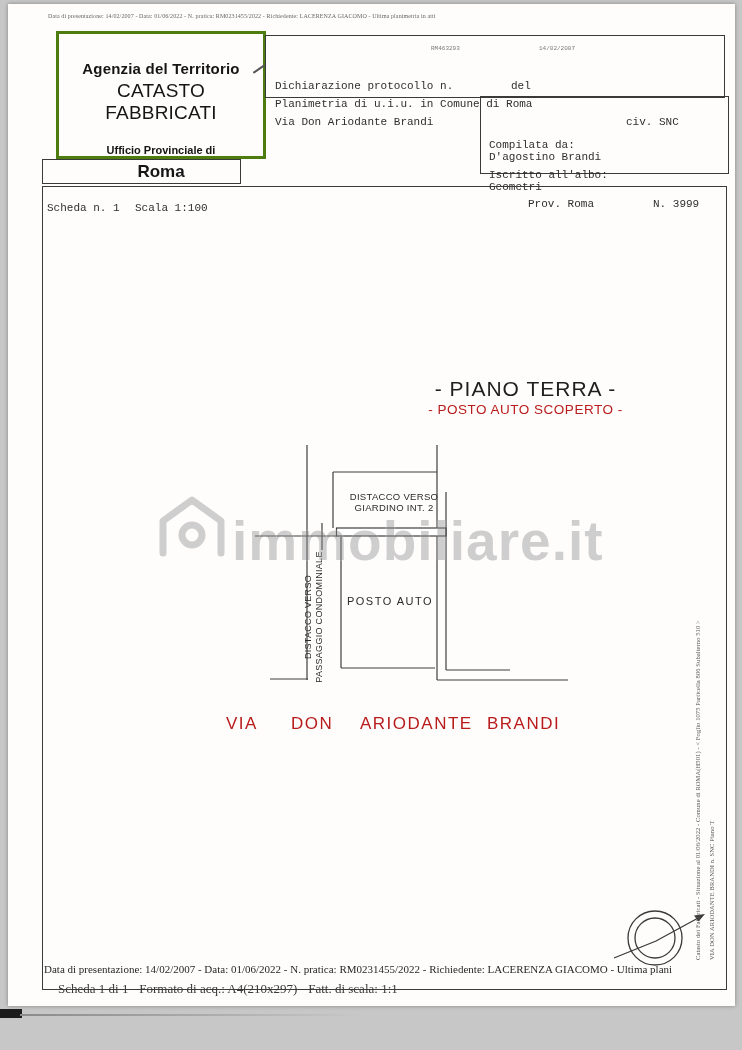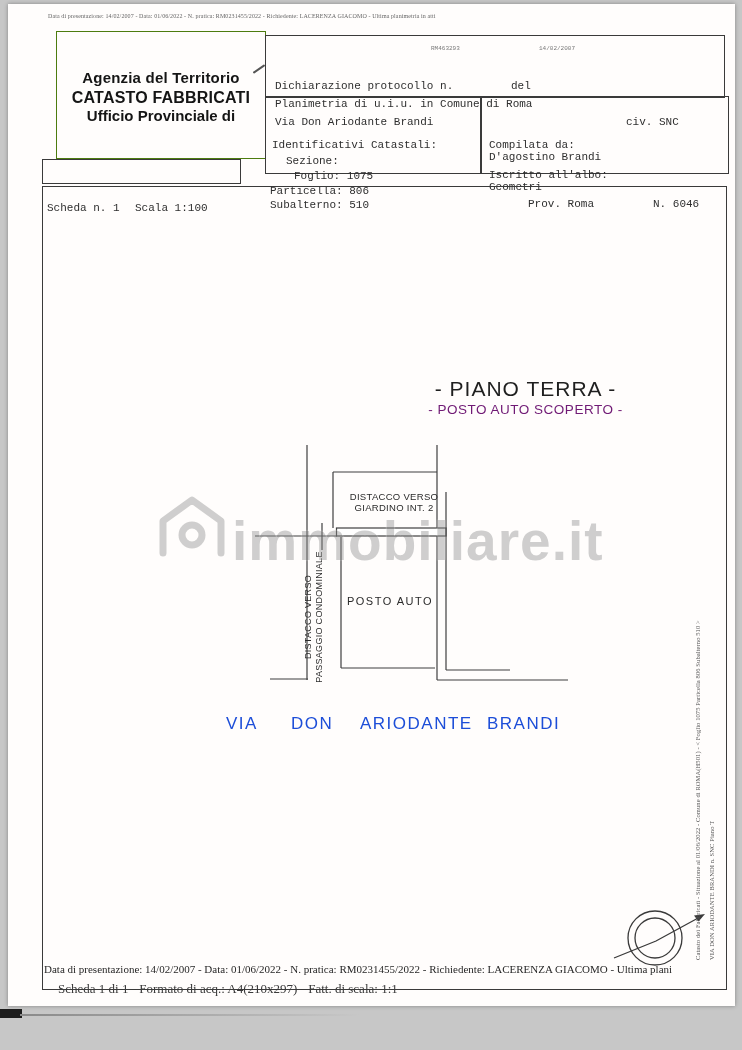--- a/index.html
+++ b/index.html
@@ -16,58 +16,58 @@
   .mono{font-family:"Liberation Mono","DejaVu Sans Mono",monospace;font-size:11px;color:#2e2e2e;white-space:nowrap;margin-top:38px;}
   .mono-sm{font-family:"Liberation Mono","DejaVu Sans Mono",monospace;font-size:6px;color:#7a7a7a;filter:blur(.3px);white-space:nowrap;}
   .box{position:absolute;border:1.5px solid #3a3a3a;background:transparent;}
   .microtext{
     position:absolute;left:40px;top:9px;width:440px;
     font-family:"Liberation Serif",serif;font-size:6px;color:#666;
     white-space:nowrap;overflow:hidden;filter:blur(.35px);letter-spacing:.1px;
   }
   .agency{
     position:absolute;left:48px;top:27px;width:210px;height:128px;
-    border:1px solid #4d7c0f;text-align:center;color:#151515;
-    padding-top:37px;box-sizing:border-box;
+    border:3px solid #4d7c0f;text-align:center;color:#151515;
+    padding-top:26px;box-sizing:border-box;
   }
   .agency .l1{font-size:15px;font-weight:bold;letter-spacing:.2px;}
-  .agency .l2{font-size:16px;font-weight:bold;margin-top:3px;letter-spacing:.2px;}
-  .agency .l3{font-size:15px;font-weight:bold;margin-top:0;}
+  .agency .l2{font-size:19px;font-weight:normal;margin-top:3px;letter-spacing:.2px;}
+  .agency .l3{font-size:11px;font-weight:bold;margin-top:20px;}
   .agency .l4{font-size:17px;font-weight:bold;margin-top:6px;}
   .pen-tick{
     position:absolute;left:244px;top:64px;width:14px;height:2px;background:#555;
     transform:rotate(-35deg);border-radius:2px;
   }
   .plan-border{
     position:absolute;left:42px;top:186px;width:685px;height:804px;
     border:1.5px solid #3a3a3a;box-sizing:border-box;
   }
   .plan-title{
     position:absolute;left:423px;top:377px;width:205px;text-align:center;
     font-size:21px;color:#1f1f1f;letter-spacing:1px;white-space:nowrap;
   }
   .plan-subtitle{
     position:absolute;left:408px;top:402px;width:235px;text-align:center;
-    font-size:13.5px;color:#701a75;letter-spacing:.5px;white-space:nowrap;
+    font-size:13.5px;color:#b91c1c;letter-spacing:.5px;white-space:nowrap;
   }
   .lbl{color:#2a2a2a;}
   .lbl-giardino{
     position:absolute;left:334px;top:491px;width:120px;text-align:center;
     font-size:9.5px;line-height:11px;letter-spacing:.3px;
   }
   .lbl-posto{
     position:absolute;left:330px;top:595px;width:120px;text-align:center;
     font-size:11px;letter-spacing:1.5px;white-space:nowrap;
   }
   .lbl-passaggio{
     position:absolute;left:303px;top:686px;width:138px;
     transform:rotate(-90deg);transform-origin:0 0;
     text-align:center;font-size:9px;line-height:11px;letter-spacing:.3px;white-space:nowrap;
   }
-  .street{position:absolute;top:714px;font-size:17px;color:#1d4ed8;letter-spacing:1.5px;white-space:nowrap;}
+  .street{position:absolute;top:714px;font-size:17px;color:#b91c1c;letter-spacing:1.5px;white-space:nowrap;}
   .rot-margin{
     position:absolute;transform:rotate(-90deg);transform-origin:0 0;
     font-family:"Liberation Serif",serif;font-size:6.5px;color:#555;
     white-space:nowrap;letter-spacing:.1px;
   }
   .footer1{
     position:absolute;left:44px;top:963px;width:690px;
     font-family:"Liberation Serif",serif;font-size:11px;color:#272727;
     white-space:nowrap;overflow:hidden;
   }
@@ -92,48 +92,42 @@
 <body>
 
 <div class="page">
 
   <div class="microtext">Data di presentazione: 14/02/2007 - Data: 01/06/2022 - N. pratica: RM0231455/2022 - Richiedente: LACERENZA GIACOMO - Ultima planimetria in atti</div>
 
   <div class="agency">
     <div class="l1">Agenzia del Territorio</div>
     <div class="l2">CATASTO FABBRICATI</div>
     <div class="l3">Ufficio Provinciale di</div>
+    <div class="l4">Roma</div>
   </div>
   <div class="pen-tick"></div>
 
   <div class="box" style="left:257px;top:31px;width:458px;height:61px;">
     <span class="mono abs" style="left:9px;top:6px;">Dichiarazione protocollo n.</span>
     <span class="mono-sm abs" style="left:165px;top:9px;">RM463293</span>
     <span class="mono abs" style="left:245px;top:6px;">del</span>
     <span class="mono-sm abs" style="left:273px;top:9px;">14/02/2007</span>
     <span class="mono abs" style="left:9px;top:24px;">Planimetria di u.i.u. in Comune di Roma</span>
     <span class="mono abs" style="left:9px;top:42px;">Via Don Ariodante Brandi</span>
     <span class="mono abs" style="left:360px;top:42px;">civ. SNC</span>
   </div>
 
-  <div class="box" style="left:257px;top:92px;width:215px;height:76px;">
-    <span class="mono abs" style="left:6px;top:4px;">Identificativi Catastali:</span>
-    <span class="mono abs" style="left:20px;top:20px;">Sezione:</span>
-    <span class="mono abs" style="left:28px;top:35px;">Foglio: 1075</span>
-    <span class="mono abs" style="left:4px;top:50px;">Particella: 806</span>
-    <span class="mono abs" style="left:4px;top:64px;">Subalterno: 510</span>
-  </div>
 
   <div class="box" style="left:472px;top:92px;width:247px;height:76px;">
     <span class="mono abs" style="left:8px;top:4px;text-align:right;">Compilata da:</span>
     <span class="mono abs" style="left:8px;top:16px;">D'agostino Brandi</span>
     <span class="mono abs" style="left:8px;top:34px;">Iscritto all'albo:</span>
     <span class="mono abs" style="left:8px;top:46px;">Geometri</span>
     <span class="mono abs" style="left:8px;top:63px;padding-left:39px;">Prov. Roma</span>
-    <span class="mono abs" style="left:172px;top:63px;">N. 6046</span>
+    <span class="mono abs" style="left:172px;top:63px;">N. 3999</span>
   </div>
 
   <div class="box" style="left:34px;top:155px;width:197px;height:23px;">
     <span class="mono abs" style="left:4px;top:4px;">Scheda n. 1</span>
     <span class="mono abs" style="left:92px;top:4px;">Scala 1:100</span>
   </div>
 
   <div class="plan-border" style="left:34px;top:182px;"></div>
 </div>
 

